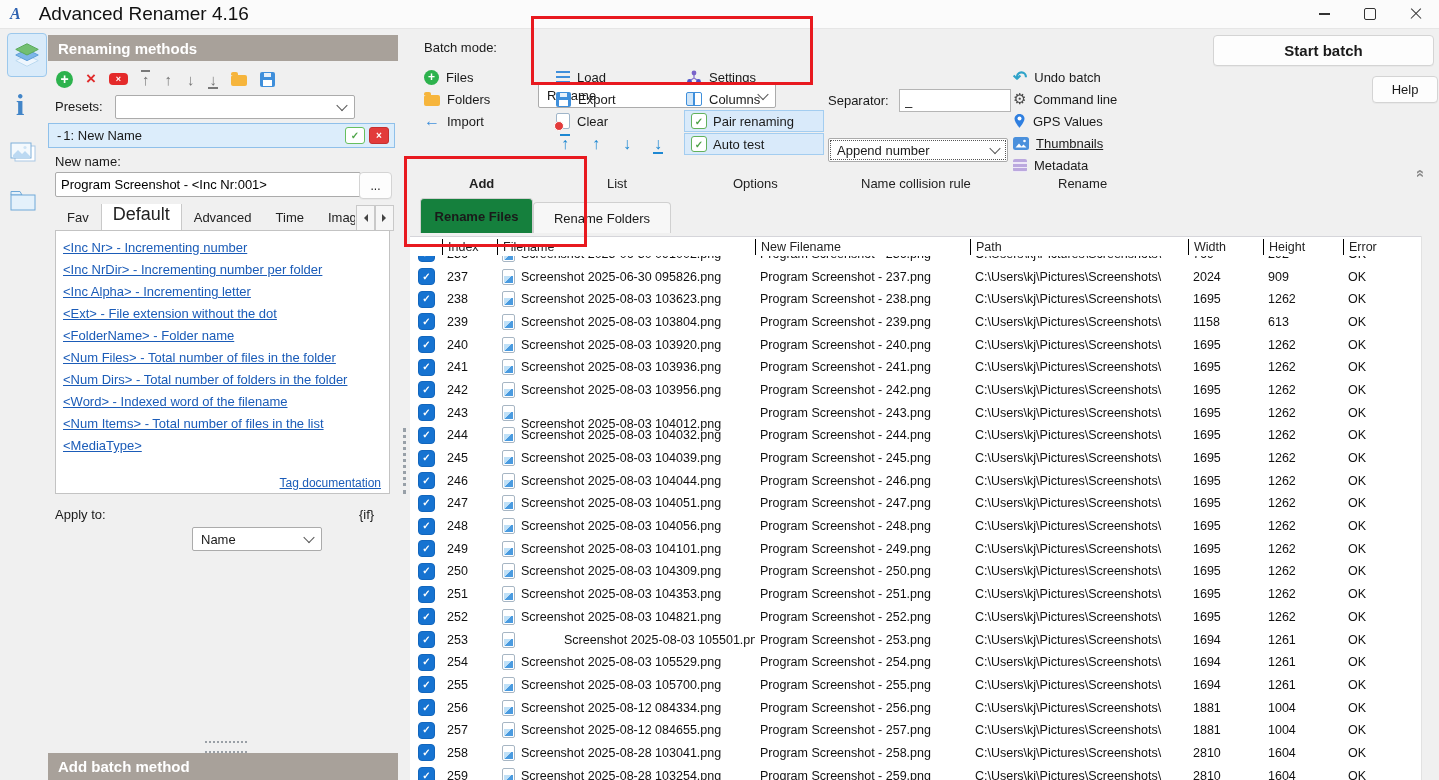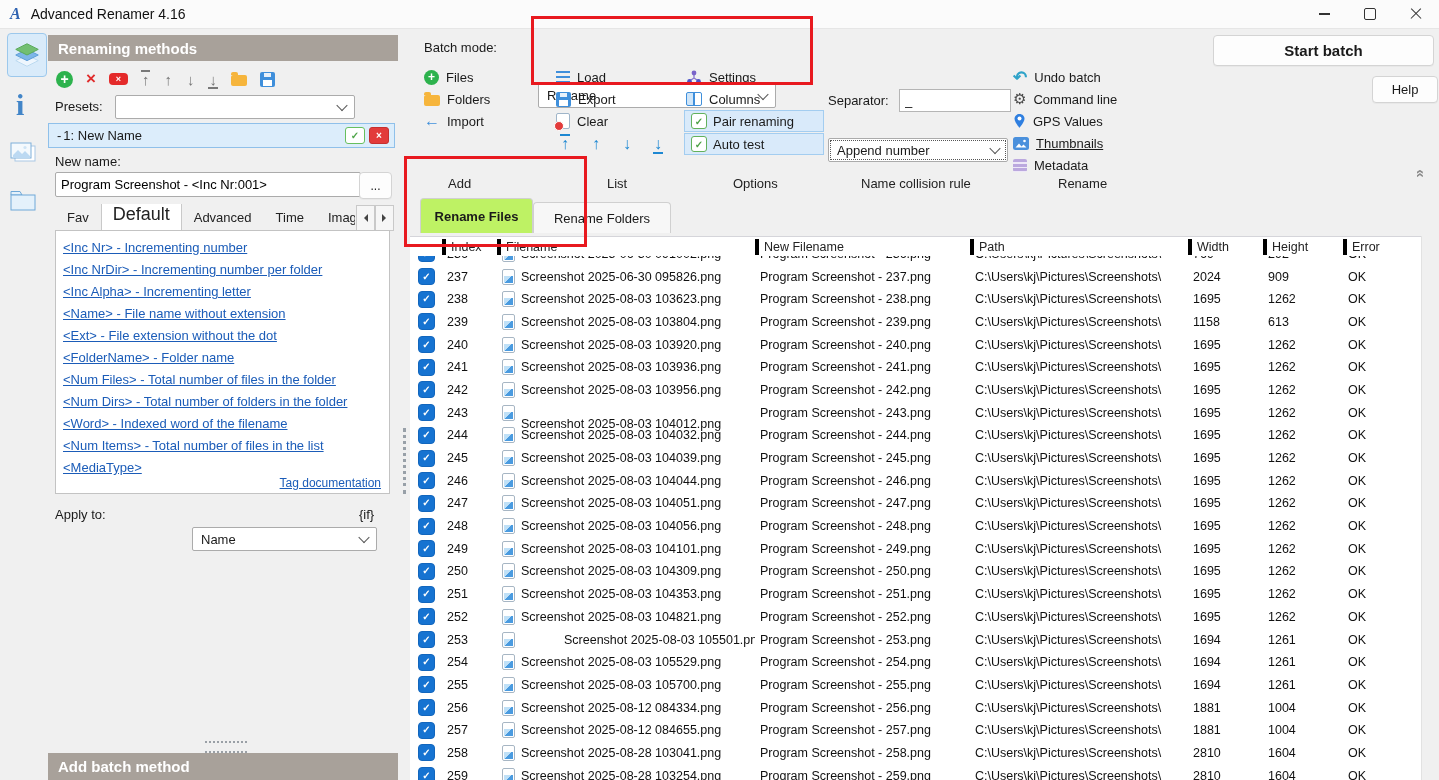--- a/index.html
+++ b/index.html
@@ -4,21 +4,21 @@
 <style>
   html,body{margin:0;padding:0;background:#d9d9d9;}
   #app{position:relative;width:1439px;height:780px;background:#f0f0f0;overflow:hidden;
        font-family:"Liberation Sans",sans-serif;color:#1a1a1a;font-size:13px;}
   .abs{position:absolute;}
 
   
   .titlebar{position:absolute;left:0;top:0;width:100%;height:28px;background:#fbfbfb;
             border-bottom:1px solid #e6e6e6;display:flex;align-items:center;}
   .app-icon{margin-left:10px;font:italic bold 16px "Liberation Serif",serif;color:#2e62b1;}
-  .title-text{margin-left:10px;font-size:14px;color:#111;}
+  .title-text{margin-left:18px;font-size:19px;color:#111;}
   .win-btns{position:absolute;right:0;top:0;height:28px;display:flex;}
   .win-btn{width:46px;height:28px;display:flex;align-items:center;justify-content:center;}
   .glyph-min{width:11px;height:1.5px;background:#333;}
   .glyph-max{width:10px;height:10px;border:1.2px solid #333;border-radius:2px;}
   .glyph-close{position:relative;width:12px;height:12px;}
   .glyph-close::before,.glyph-close::after{content:'';position:absolute;left:-1px;top:5px;width:14px;height:1.4px;background:#333;}
   .glyph-close::before{transform:rotate(45deg);}
   .glyph-close::after{transform:rotate(-45deg);}
 
   
@@ -97,29 +97,29 @@
   .sbtn{width:17px;height:24px;background:#f6f6f6;border:1px solid #c9c9c9;display:flex;align-items:center;justify-content:center;}
   .tri-l{width:0;height:0;border:4px solid transparent;border-right-color:#444;margin-left:-3px;}
   .tri-r{width:0;height:0;border:4px solid transparent;border-left-color:#444;margin-right:-3px;}
 
   
   .titem{display:flex;align-items:center;gap:7px;height:20px;font-size:13px;color:#1a1a1a;}
   .seclabel{font-size:13px;color:#222;}
   .dblchev{color:#8a8a8a;font-size:15px;display:inline-block;transform:rotate(90deg);letter-spacing:-2px;font-weight:bold;}
 
   
-  .ftab{position:absolute;background:#bef264;border:1px solid #d0d0d0;border-bottom:none;border-radius:4px 4px 0 0;
+  .ftab{position:absolute;background:#15803d;border:1px solid #d0d0d0;border-bottom:none;border-radius:4px 4px 0 0;
         display:flex;align-items:center;justify-content:center;font-size:13px;}
   .ftab.inactive{background:#f7f7f7;}
 
   
   .tablewrap{position:absolute;left:410px;top:236px;width:1011px;height:544px;background:#fff;border-top:1px solid #d5d5da;}
   .thead{display:flex;height:19px;align-items:center;background:#fff;}
   .hcell{height:16px;line-height:16px;font-size:12.5px;color:#222;padding-left:5px;box-sizing:border-box;
-         border-left:4px solid #000000;white-space:nowrap;overflow:hidden;}
+         border-left:1px solid #000000;white-space:nowrap;overflow:hidden;}
   .hcell:first-child{border-left:none;}
   .tbody{position:absolute;left:0;top:19px;right:0;bottom:0;overflow:hidden;}
   .trow{display:flex;height:22.7px;align-items:center;}
   .trow:first-child{margin-top:-13.5px;}
   .cell{font-size:12.5px;color:#111;padding-left:5px;box-sizing:border-box;white-space:nowrap;overflow:hidden;
         display:flex;align-items:center;gap:6px;}
   .w0{width:32px;flex:none;justify-content:flex-start;padding-left:8px;}
   .w1{width:55px;flex:none;}
   .w2{width:258px;flex:none;}
   .w3{width:215px;flex:none;}
@@ -227,34 +227,33 @@
     <span class="sbtn">
         <span class="tri-r"></span>
       </span>
   </div>
 
   <div class="abs tagbox" style="left:55px;top:230px;width:335px;height:264px;box-sizing:border-box;">
     <div style="padding-top:6px;">
         <a class="taglink">&lt;Inc Nr&gt; - Incrementing number</a>
         <a class="taglink">&lt;Inc NrDir&gt; - Incrementing number per folder</a>
         <a class="taglink">&lt;Inc Alpha&gt; - Incrementing letter</a>
-        <a class="taglink">&lt;Name&gt; - File name without extension</a>
         <a class="taglink">&lt;Ext&gt; - File extension without the dot</a>
         <a class="taglink">&lt;FolderName&gt; - Folder name</a>
         <a class="taglink">&lt;Num Files&gt; - Total number of files in the folder</a>
         <a class="taglink">&lt;Num Dirs&gt; - Total number of folders in the folder</a>
         <a class="taglink">&lt;Word&gt; - Indexed word of the filename</a>
         <a class="taglink">&lt;Num Items&gt; - Total number of files in the list</a>
         <a class="taglink">&lt;MediaType&gt;</a>
       </div>
     <span class="tagdoc">Tag documentation</span>
   </div>
 
   <span class="abs" style="left:55px;top:507px;">Apply to:</span>
-  <div class="abs combo" style="left:192px;top:503px;width:185px;height:24px;box-sizing:border-box;">
+  <div class="abs combo" style="left:192px;top:503px;width:130px;height:24px;box-sizing:border-box;">
     <span>Name</span>
     <span class="chev"></span>
   </div>
   <span class="abs" style="left:359px;top:507px;">{if}</span>
 
   <div class="abs dotgrip-h" style="left:205px;top:741px;"></div>
   <div class="abs gray-hdr" style="left:48px;top:753px;width:340px;height:27px;">Add batch method</div>
 
   <div class="abs dotgrip-v" style="left:403px;top:428px;"></div>
 
@@ -352,21 +351,21 @@
           <circle cx="11.5" cy="4" r="1.3" fill="#fff"></circle>
       </svg>
     </span>
     <span>Thumbnails</span>
   </div>
   <div class="abs titem" style="left:1013px;top:155px;">
     <span class="ic ic-meta"></span>
     <span>Metadata</span>
   </div>
 
-  <span class="abs seclabel" style="left:448px;top:176px;">Add</span>
+  <span class="abs seclabel" style="left:469px;top:176px;font-weight:bold;">Add</span>
   <span class="abs seclabel" style="left:607px;top:176px;">List</span>
   <span class="abs seclabel" style="left:733px;top:176px;">Options</span>
   <span class="abs seclabel" style="left:861px;top:176px;">Name collision rule</span>
   <span class="abs seclabel" style="left:1058px;top:176px;">Rename</span>
 
   <div class="abs btn" style="left:1213px;top:35px;width:219px;height:29px;font-weight:bold;font-size:15px;">Start batch</div>
   <div class="abs btn" style="left:1372px;top:76px;width:64px;height:25px;">Help</div>
   <span class="abs dblchev" style="left:1418px;top:164px;">«</span>
 
   <div class="ftab" style="left:420px;top:198px;width:111px;height:34px;font-weight:bold;">Rename Files</div>

